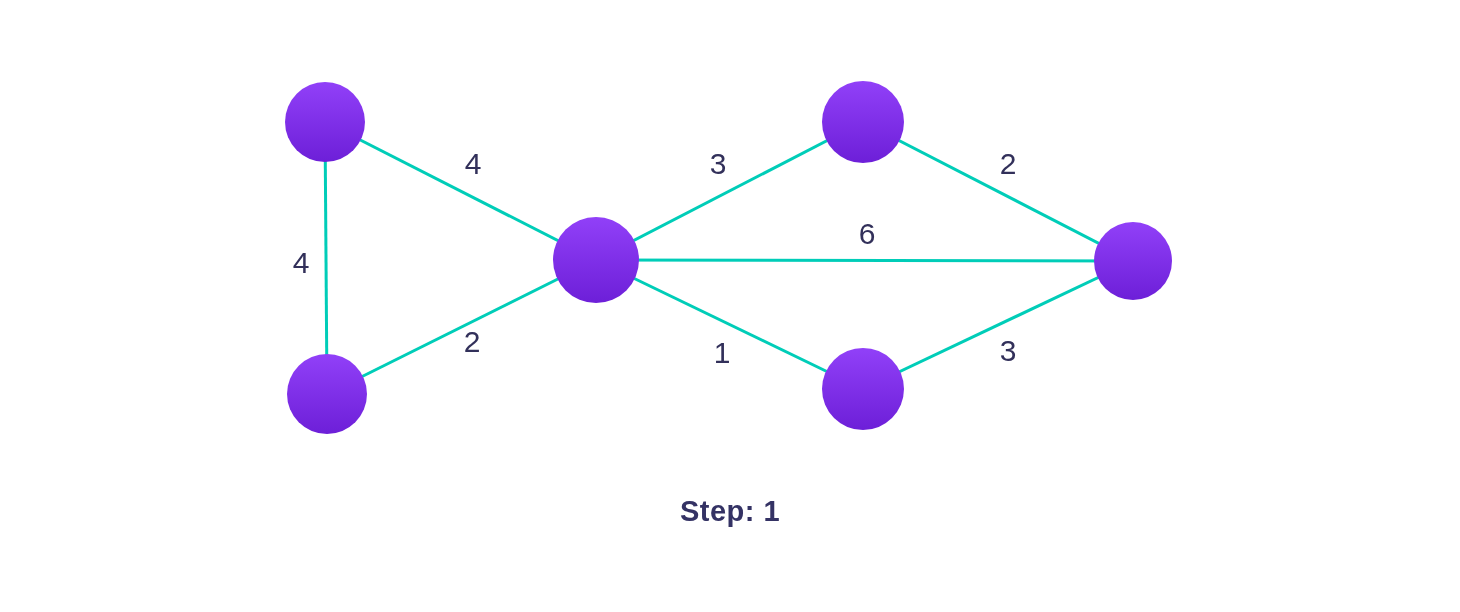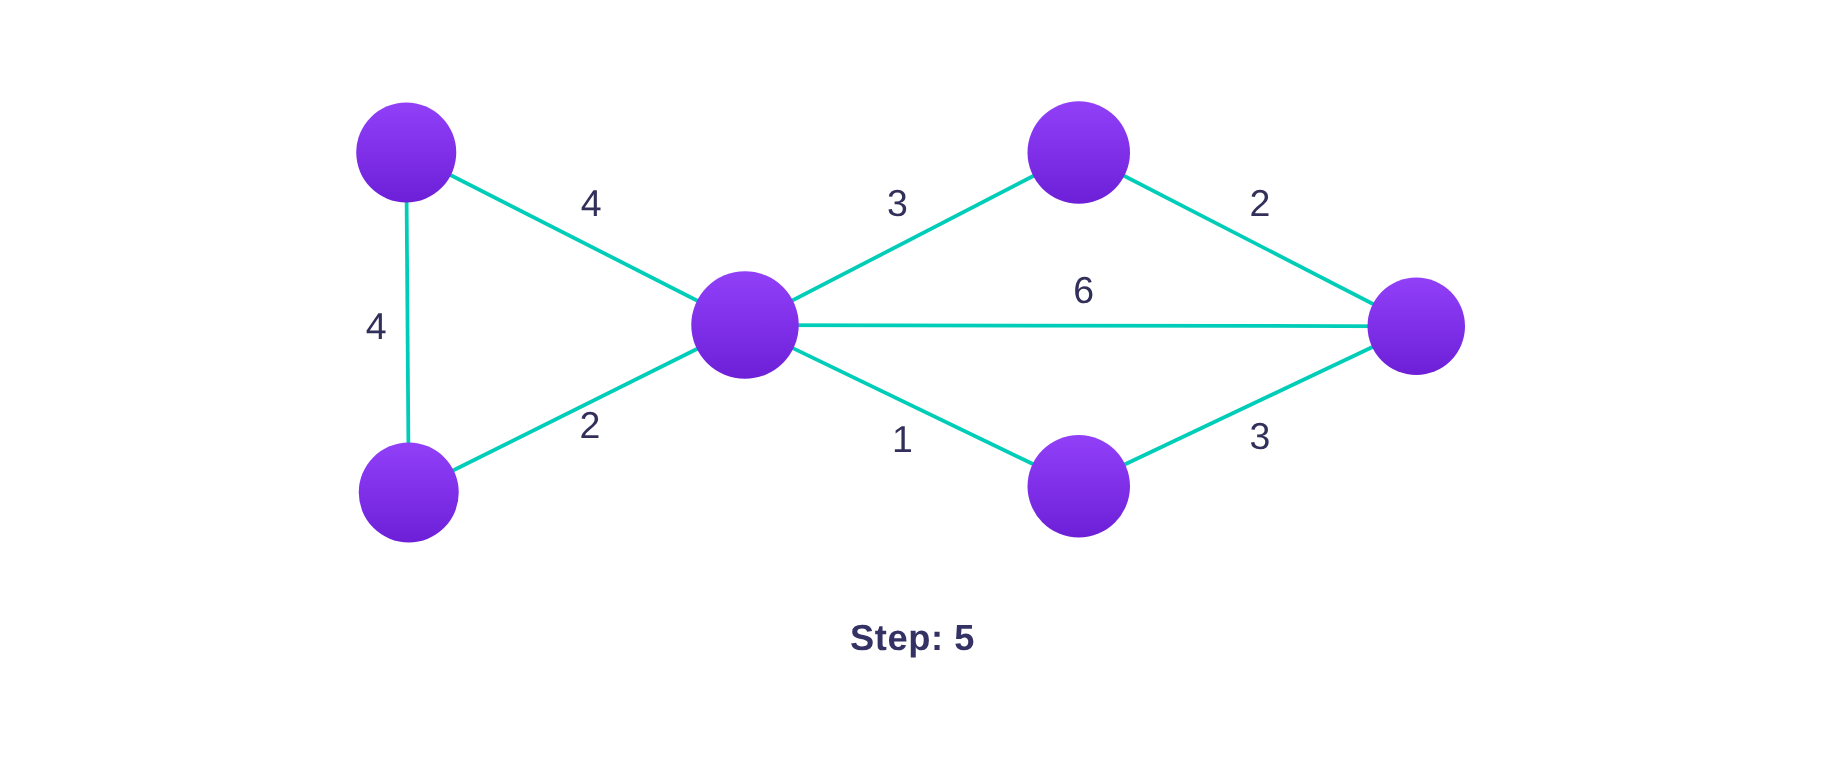--- a/index.html
+++ b/index.html
@@ -63,13 +63,13 @@
     <text x="1008" y="163" fill="#32305a" font-size="30" text-anchor="middle" dominant-baseline="central">2</text>
     <text x="1008" y="350" fill="#32305a" font-size="30" text-anchor="middle" dominant-baseline="central">3</text>
     <circle cx="325" cy="122" r="40" fill="url(#nodeGrad)"></circle>
     <circle cx="327" cy="394" r="40" fill="url(#nodeGrad)"></circle>
     <circle cx="596" cy="260" r="43" fill="url(#nodeGrad)"></circle>
     <circle cx="863" cy="122" r="41" fill="url(#nodeGrad)"></circle>
     <circle cx="863" cy="389" r="41" fill="url(#nodeGrad)"></circle>
     <circle cx="1133" cy="261" r="39" fill="url(#nodeGrad)"></circle>
   </svg>
 
-<div class="step-label">Step: 5</div>
+<div class="step-label">Step: 1</div>
 
 </body></html>

